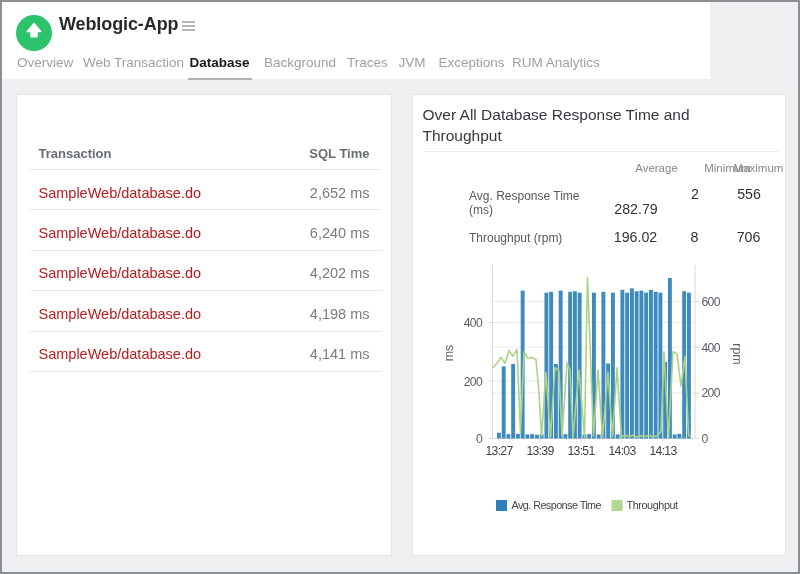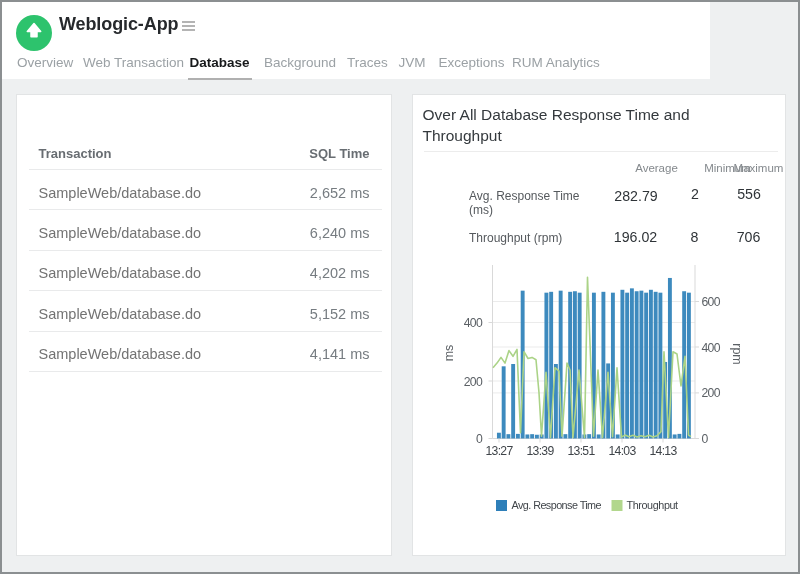--- a/index.html
+++ b/index.html
@@ -15,21 +15,21 @@
 .tabs span { position:absolute; line-height:17px; white-space:nowrap; }
 .tabs .active { color:#17191b; font-weight:bold; position:relative; }
 .tabs .active:after { content:""; position:absolute; left:-1.5px; right:-2px; top:23px; height:2px; background:#b0b0b0; }
 .panel { position:absolute; background:#fff; border:1px solid #e2e4e5; top:94px; height:462px; overflow:hidden; }
 #lpanel { left:16px; width:376px; }
 #rpanel { left:412px; width:374px; }
 .ptitle { position:absolute; font-size:15.5px; color:#34393d; }
 
 .tbl { position:absolute; left:11.5px; top:41px; width:353px; font-size:14.5px; }
 .trow { height:40.4px; display:flex; align-items:center; padding:6px 12px 0 10px; border-bottom:1px solid #e9eaeb; }
-.trow .c1 { flex:1; color:#737373; }
+.trow .c1 { flex:1; color:#b91c1c; }
 .trow .c2 { color:#767c81; }
 .thead { height:34px; font-size:13px; font-weight:bold; color:#686d72; padding-top:2px !important; }
 .thead .c1, .thead .c2 { color:#686d72; }
 
 .sep { position:absolute; left:11px; width:354px; height:1px; background:#ececec; top:56px; }
 .stat { position:absolute; white-space:nowrap; }
 .shead { font-size:11.5px; color:#84898d; }
 .slabel { font-size:12px; color:#55595d; line-height:14.5px; }
 .sval { font-size:14.2px; color:#2f3438; }
 .ctr { transform:translate(-50%,-50%); }
@@ -65,38 +65,38 @@
     <div class="trow">
         <span class="c1">SampleWeb/database.do</span>
         <span class="c2">6,240 ms</span>
       </div>
     <div class="trow">
         <span class="c1">SampleWeb/database.do</span>
         <span class="c2">4,202 ms</span>
       </div>
     <div class="trow">
         <span class="c1">SampleWeb/database.do</span>
-        <span class="c2">5,152 ms</span>
+        <span class="c2">4,198 ms</span>
       </div>
     <div class="trow">
         <span class="c1">SampleWeb/database.do</span>
         <span class="c2">4,141 ms</span>
       </div>
   </div>
 </div>
 
 <div class="panel" id="rpanel">
   <div class="ptitle" style="left:9.5px; top:8.5px; width:300px; line-height:21.5px;">Over All Database Response Time and Throughput</div>
   <div class="sep"></div>
 
   <div class="stat shead ctr" style="left:223.5px; top:72.5px;margin-left:20px;">Average</div>
   <div class="stat shead ctr" style="left:282.5px; top:72.5px;margin-left:32px;">Minimum</div>
   <div class="stat shead ctr" style="left:345.5px; top:72.5px;">Maximum</div>
   <div class="stat slabel" style="left:56px; top:93.7px;">Avg. Response Time<br>(ms)</div>
-  <div class="stat sval ctr" style="left:223px; top:101px;">282.79</div>
+  <div class="stat sval ctr" style="left:223px; top:114px;">282.79</div>
   <div class="stat sval ctr" style="left:282px; top:98.5px;">2</div>
   <div class="stat sval ctr" style="left:336px; top:98.5px;">556</div>
   <div class="stat slabel" style="left:56px; top:136.2px;">Throughput (rpm)</div>
   <div class="stat sval ctr" style="left:222.5px; top:142px;">196.02</div>
   <div class="stat sval ctr" style="left:281.5px; top:142px;">8</div>
   <div class="stat sval ctr" style="left:335.5px; top:142px;">706</div>
   <svg id="chart" style="position:absolute; left:0; top:156px;" width="374" height="290" viewBox="0 0 374 290">
       <line x1="79.5" y1="50.5" x2="282" y2="50.5" stroke="#ebebeb" stroke-width="1"></line>
       <line x1="79.5" y1="96" x2="282" y2="96" stroke="#ebebeb" stroke-width="1"></line>
       <line x1="79.5" y1="141.9" x2="282" y2="141.9" stroke="#ebebeb" stroke-width="1"></line>

